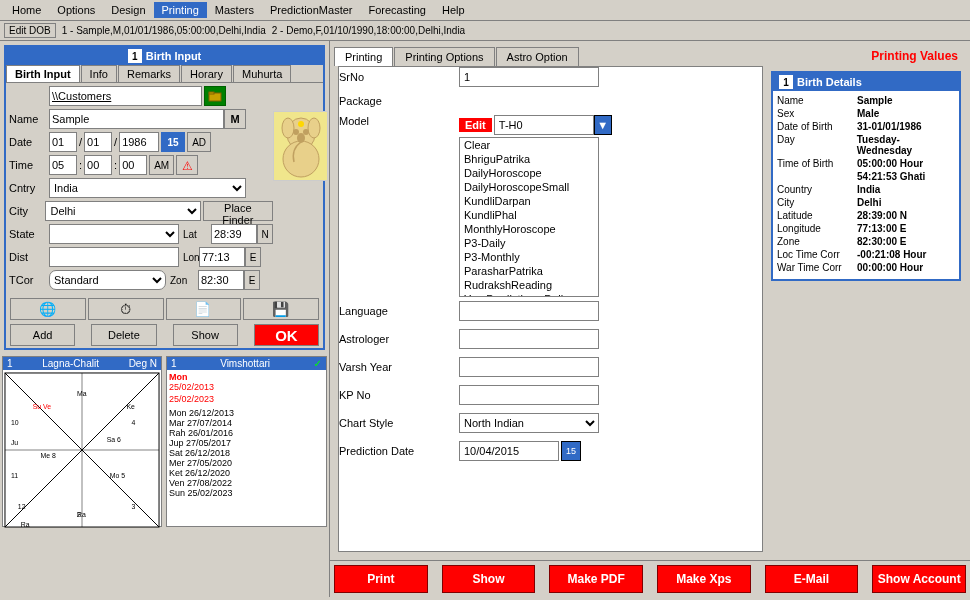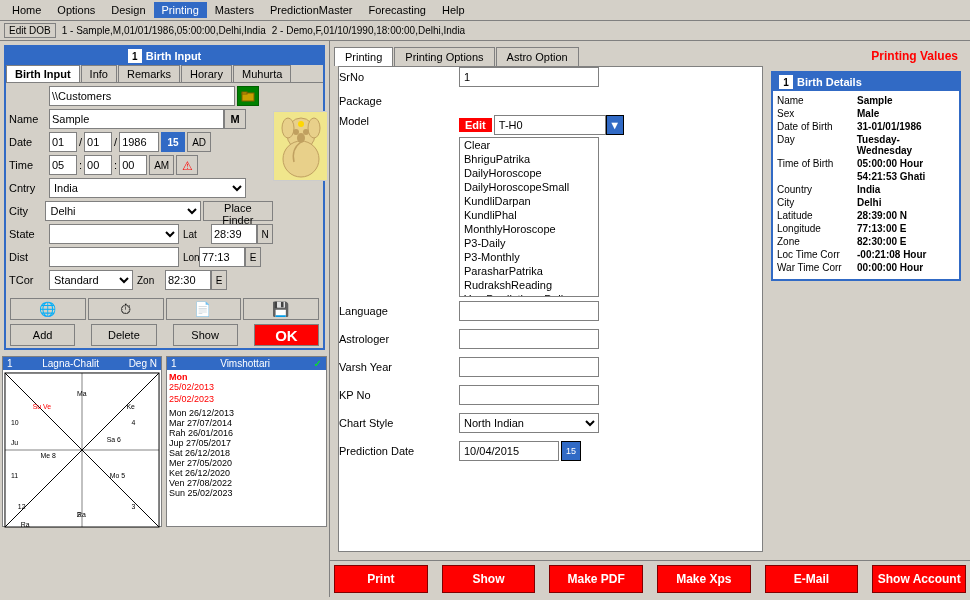--- a/index.html
+++ b/index.html
@@ -135,21 +135,21 @@
         <div class="tab">Remarks</div>
         <div class="tab">Horary</div>
         <div class="tab">Muhurta</div>
       </div>
 
       <div style="display: flex; padding: 3px;">
         <div style="flex: 1;">
 
           <div class="form-row">
             <div style="width: 40px;"></div>
-            <input class="form-input" style="width: 186px;" type="text" value="\\Customers">
+            <input class="form-input" style="width: 153px; text-decoration: underline;" type="text" value="\\Customers">
             <div class="btn-green" style="margin-left: 2px;">
               <svg width="14" height="14" viewBox="0 0 14 14">
                 <rect x="1" y="4" width="12" height="8" fill="#c8a000" stroke="#806000" stroke-width="1"></rect>
                 <rect x="1" y="3" width="5" height="2" fill="#c8a000" stroke="#806000" stroke-width="1"></rect>
               </svg>
             </div>
           </div>
 
           <div class="form-row">
             <span class="form-label">Name</span>
@@ -215,21 +215,21 @@
           <div class="form-row">
             <span class="form-label">Dist</span>
             <input class="form-input" style="width: 130px;" type="text">
             <span style="width: 16px; font-size: 10px; margin-left: 4px;">Lon</span>
             <input class="form-input" style="width: 46px;" type="text" value="77:13">
             <div class="ns-btn">E</div>
           </div>
 
           <div class="form-row">
             <span class="form-label">TCor</span>
-            <select class="form-select" style="width: 84px;">
+            <select class="form-select" style="width: 117px; border-radius: 7px;">
               <option>Standard</option>
             </select>
             <span style="width: 28px; font-size: 10px; margin-left: 4px;">Zon</span>
             <input class="form-input" style="width: 46px;" type="text" value="82:30">
             <div class="ns-btn">E</div>
           </div>
         </div>
 
         <div style="width: 58px; display: flex; flex-direction: column; align-items: center; justify-content: flex-start; padding-top: 25px;">
           <div class="ganesha-img">
@@ -351,21 +351,21 @@
 
           <div class="pf-row">
             <span class="pf-label">Package</span>
           </div>
 
           <div style="display: flex; align-items: flex-start; margin-bottom: 4px;">
             <span class="pf-label">Model</span>
             <div style="display: flex; flex-direction: column;">
               <div style="display: flex; align-items: center; margin-bottom: 2px;">
                 <button class="edit-btn">Edit</button>
-                <input class="pf-input" type="text" value="T-H0" style="width: 112px; margin-left: 2px;">
+                <input class="pf-input" type="text" value="T-H0" style="width: 100px; margin-left: 2px;">
                 <div style="width: 18px; height: 20px; background: #316ac5; border: 1px solid #000; display: flex; align-items: center; justify-content: center; cursor: pointer; color: white;">▼</div>
               </div>
 
               <div class="dropdown-list">
                 <div class="dropdown-item">Clear</div>
                 <div class="dropdown-item">BhriguPatrika</div>
                 <div class="dropdown-item">DailyHoroscope</div>
                 <div class="dropdown-item">DailyHoroscopeSmall</div>
                 <div class="dropdown-item">KundliDarpan</div>
                 <div class="dropdown-item">KundliPhal</div>

